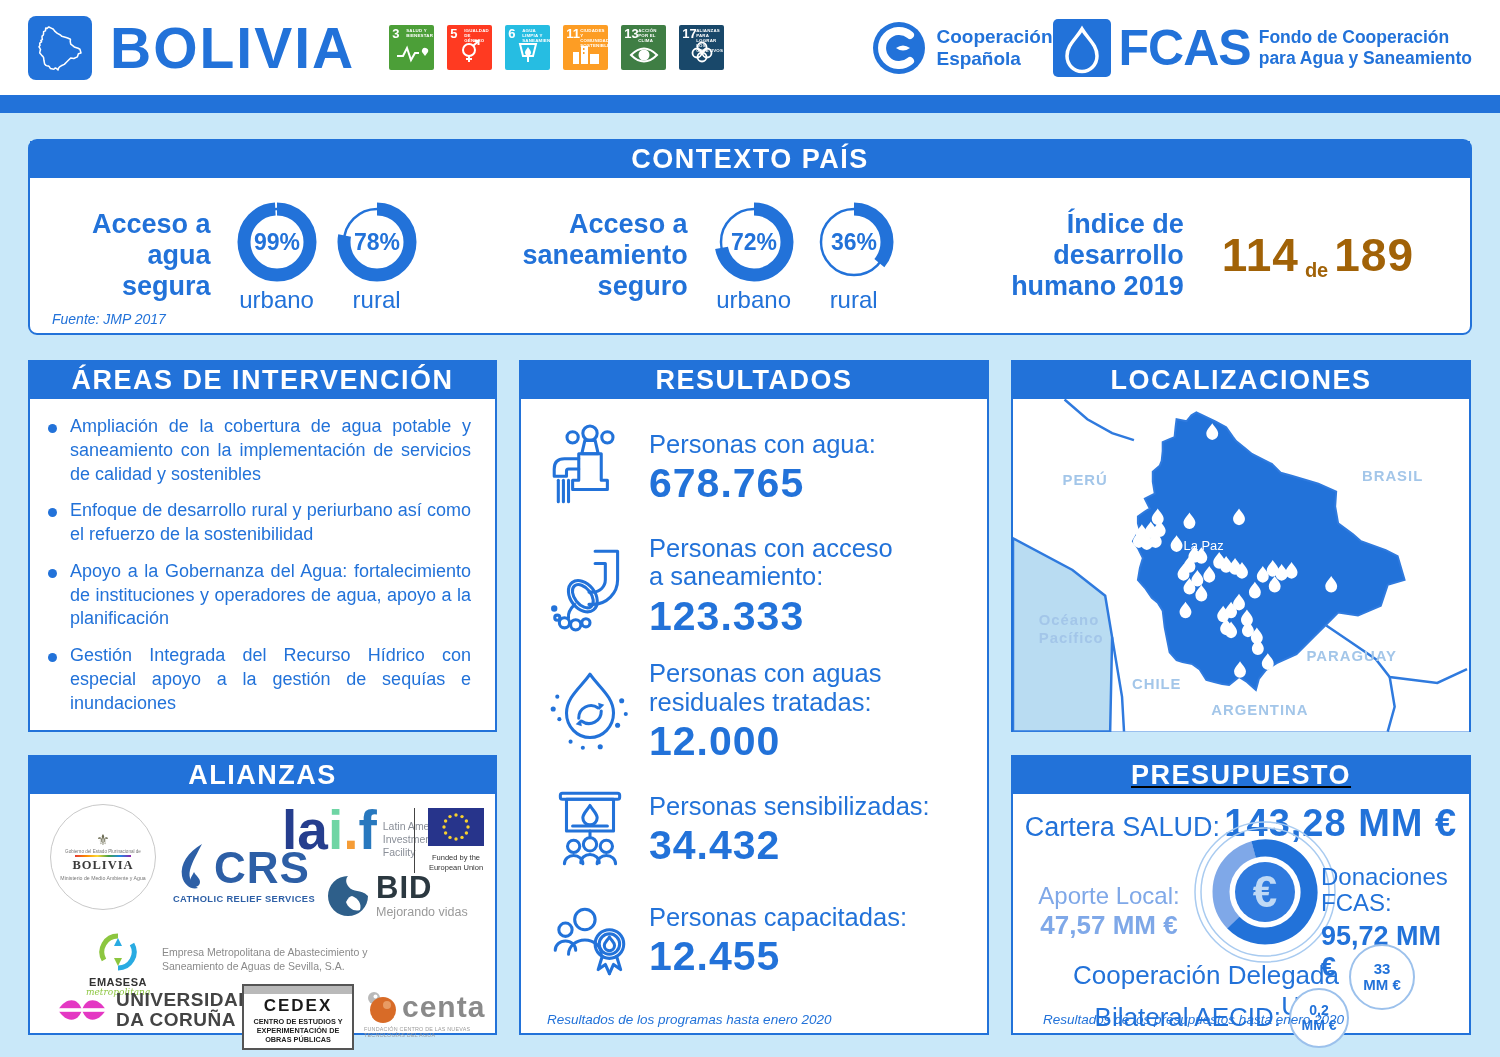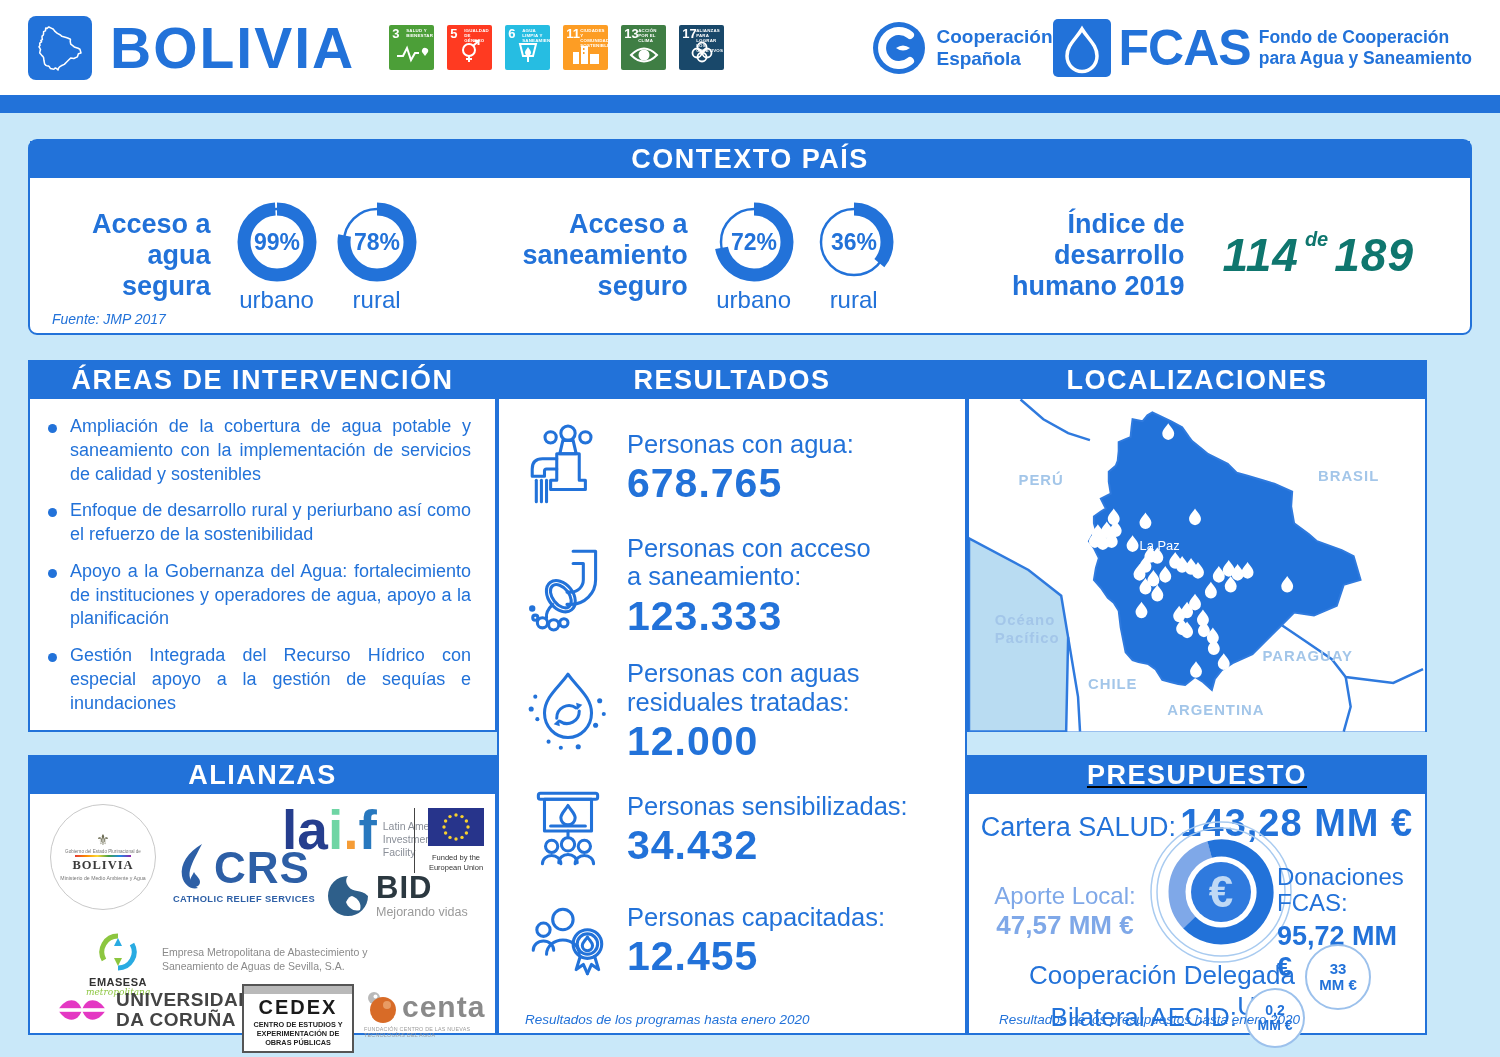--- a/index.html
+++ b/index.html
@@ -34,27 +34,27 @@
   .ctx-group{display:flex;align-items:center;}
   .g-agua{margin-left:62px;}
   .g-san{margin-left:96px;}
   .g-idh{margin-left:auto;margin-right:56px;}
   .ctx-label{color:#2272D9;font-weight:800;font-size:27px;line-height:1.15;text-align:right;margin-right:16px;}
   .donut-wrap{display:flex;flex-direction:column;align-items:center;margin:0 6px;}
   .donut-cap{color:#2272D9;font-size:24px;margin-top:0px;}
   .donut-bg{fill:none;stroke:#2272D9;stroke-width:2.5;}
   .donut-fill{fill:none;stroke:#2272D9;stroke-width:13;}
   .donut-txt{fill:#2272D9;font-size:23px;font-weight:800;text-anchor:middle;}
-  .idh-nums{display:flex;align-items:flex-start;color:#0f766e;margin-left:22px;font-style:italic;}
+  .idh-nums{display:flex;align-items:flex-end;color:#a16207;margin-left:22px;}
   .idh-big{font-size:46px;font-weight:800;letter-spacing:1px;}
   .idh-de{font-size:20px;font-weight:700;margin:0 6px;}
   .fuente{position:absolute;left:22px;bottom:6px;color:#2272D9;font-style:italic;font-size:14px;}
 
   
-  .cols{display:grid;grid-template-columns:469px 470px 460px;}
+  .cols{display:grid;grid-template-columns:469px 470px 460px;column-gap:22px;}
   .colstack{display:flex;flex-direction:column;gap:23px;}
   .p-areas{height:372px;}
   .p-alianzas{height:280px;}
   .p-result{height:675px;display:flex;flex-direction:column;}
   .p-loc{height:372px;}
   .p-pres{height:280px;text-decoration:underline;}
 
   
   .areas-list{margin:16px 10px 0 14px;padding:0 14px 0 26px;color:#2272D9;font-size:18px;line-height:1.32;}
   .areas-list li{margin-bottom:13px;text-align:justify;list-style:none;position:relative;}
@@ -102,21 +102,21 @@
   .bid-acro{color:#2B3840;font-size:31px;font-weight:800;letter-spacing:1px;line-height:1;}
   .bid-tag{color:#9a9a9a;font-size:12.5px;margin-top:2px;}
   .emasesa{position:absolute;left:56px;top:138px;width:64px;text-align:center;}
   .ema-name{font-size:11px;font-weight:800;color:#333;letter-spacing:.5px;}
   .ema-script{font-family:"DejaVu Serif",serif;font-style:italic;font-size:9px;color:#8CC63F;margin-top:-1px;}
   .ema-cap{position:absolute;left:132px;top:152px;width:246px;color:#8a8a8a;font-size:10.5px;line-height:1.3;text-align:left;}
   .udc{position:absolute;left:26px;top:196px;display:flex;align-items:center;gap:8px;}
   .udc-name{color:#444;font-size:19px;font-weight:700;line-height:1.05;letter-spacing:.5px;}
   .cedex{position:absolute;left:212px;top:190px;width:108px;border:2px solid #555;background:#fff;}
   .cedex-bar{height:8px;background:#b9b9b9;}
-  .cedex-name{font-size:20px;font-weight:900;color:#1a1a1a;letter-spacing:2px;text-align:center;margin:2px 0 0 0;}
+  .cedex-name{font-size:17px;font-weight:900;color:#1a1a1a;letter-spacing:2px;text-align:center;margin:2px 0 0 0;}
   .cedex-cap{font-size:7.3px;font-weight:700;color:#222;text-align:center;line-height:1.25;margin:1px 3px 4px 3px;}
   .centa{position:absolute;left:334px;top:196px;width:122px;}
   .centa-row{display:flex;align-items:center;gap:4px;}
   .centa-name{color:#8a8a8a;font-size:30px;font-weight:700;letter-spacing:1px;line-height:1;}
   .centa-cap{color:#9a9a9a;font-size:5.4px;margin-top:2px;letter-spacing:.2px;}
 
   
   .pres-body{position:relative;height:239px;}
   .cartera{position:absolute;top:8px;left:0;right:0;text-align:center;color:#2272D9;}
   .cartera-lbl{font-size:27px;}

